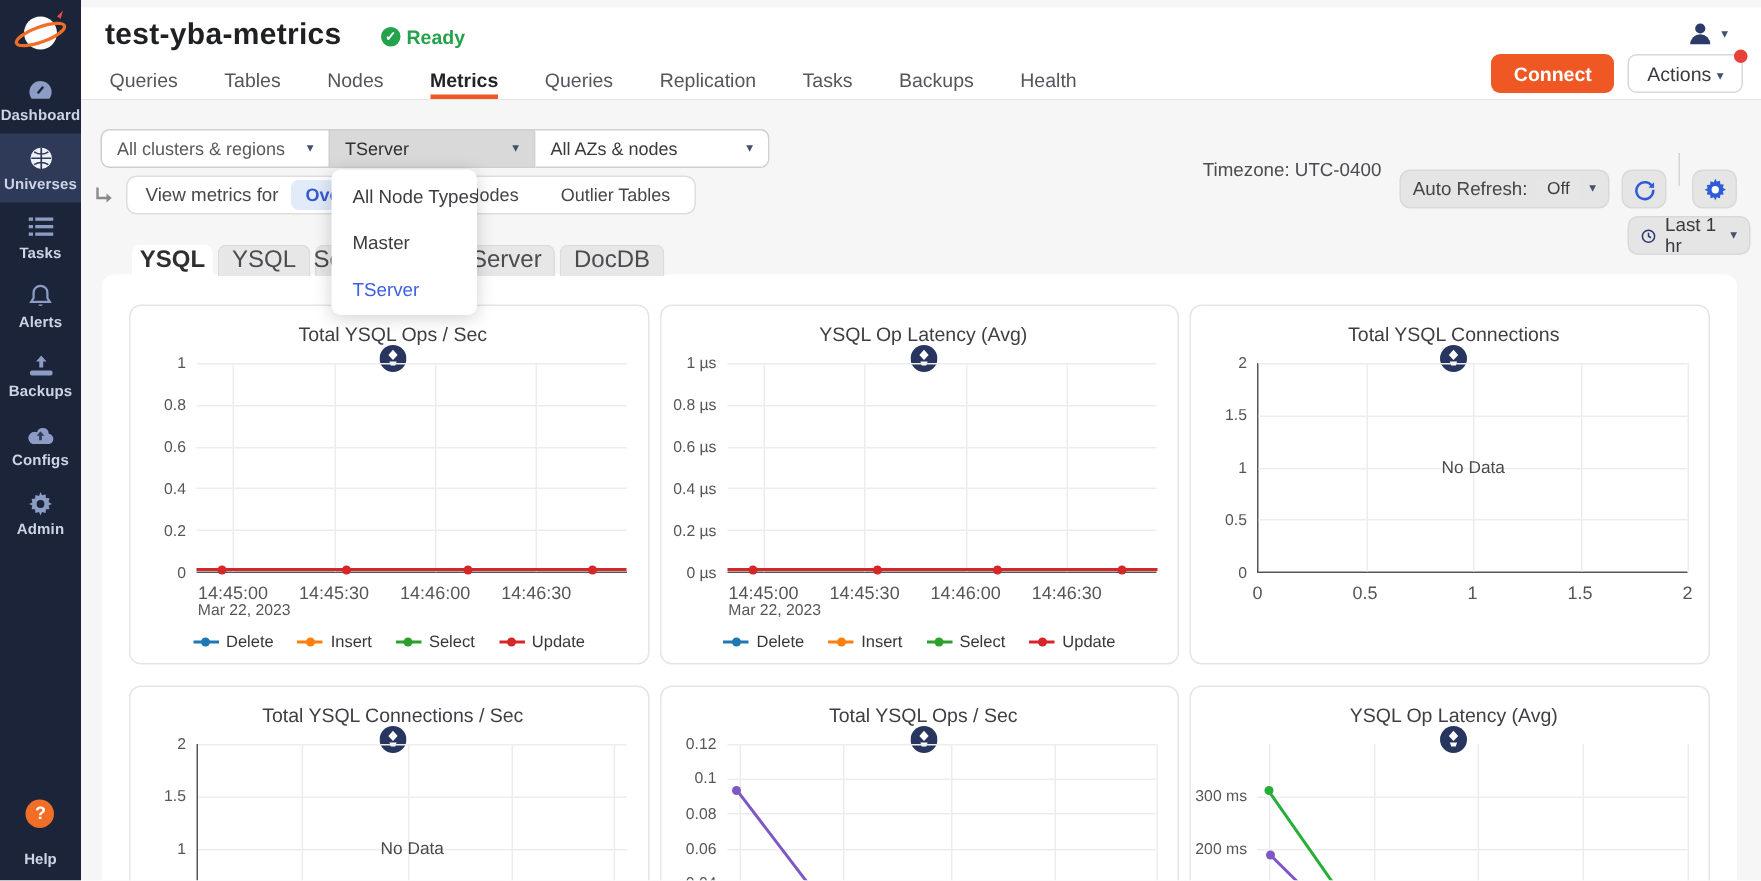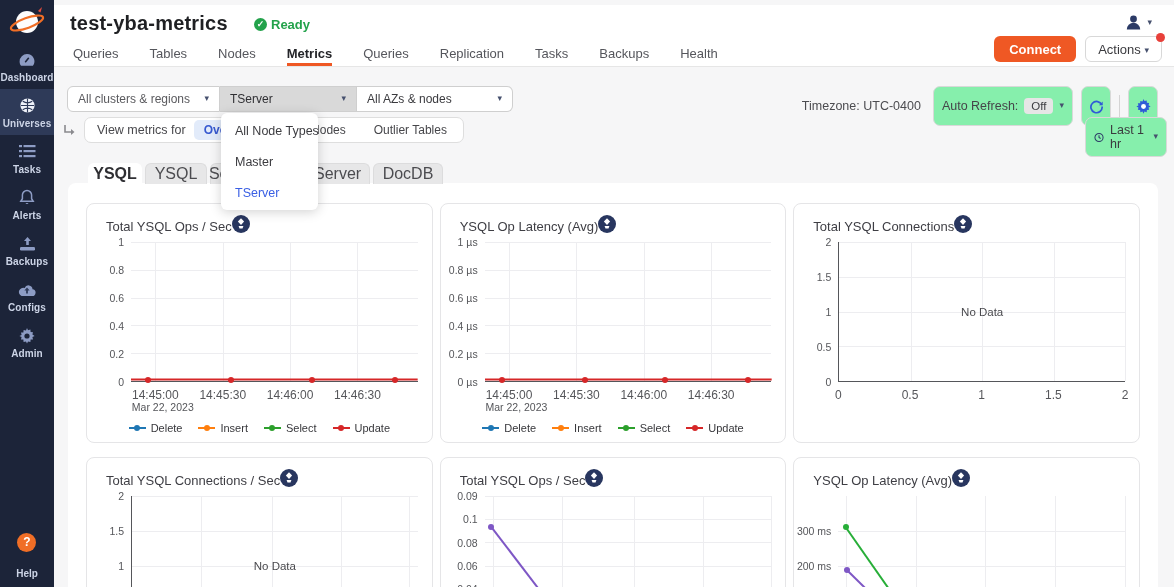--- a/index.html
+++ b/index.html
@@ -42,40 +42,40 @@
 
   .filter-selects { position:absolute; left:13px; top:19px; display:flex; }
   .select { height:26px; border:1px solid #cfcfcf; background:#fff; display:flex; align-items:center; justify-content:space-between; padding:0 10px; font-size:12px; color:#5a5a5e; cursor:pointer; }
   .select + .select { border-left:none; }
   .select.first { border-radius:6px 0 0 6px; width:153px; }
   .select.open { background:#d9d9d9; color:#2f2f33; width:137px; }
   .select.last { border-radius:0 6px 6px 0; width:156px; color:#3a3a3e; }
 
   .right-controls { position:absolute; right:16px; top:19px; display:flex; align-items:center; gap:8px; }
   .tz-label { font-size:12.5px; color:#4c4c50; margin-right:4px; }
-  .white-box { background:#86efac; border:1px solid #d9d9d9; border-radius:7px; height:40px; display:flex; align-items:center; padding:0 8px; gap:6px; font-size:12.5px; color:#454549; cursor:pointer; }
+  .white-box { background:#e5e5e5; border:1px solid #d9d9d9; border-radius:7px; height:26px; display:flex; align-items:center; padding:0 8px; gap:6px; font-size:12.5px; color:#454549; cursor:pointer;margin-top:27px; }
   .chip { background:#e6e6e6; border-radius:4px; font-size:11.5px; padding:2px 7px; color:#3c3c40; }
   .icon-btn { width:30px; justify-content:center; padding:0; }
   .v-div { width:1px; height:22px; background:#d4d4d4; }
 
   .second-left { position:absolute; left:9px; top:50px; display:flex; align-items:flex-start; gap:7px; }
   .vm-box { background:#fff; border:1px solid #dedede; border-radius:7px; height:26px; display:flex; align-items:center; padding:0 6px 0 12px; gap:8px; }
   .vm-label { font-size:12.5px; color:#48484c; }
   .seg { font-size:12px; padding:3px 10px; border-radius:5px; color:#46464a; cursor:pointer; white-space:nowrap; }
   .seg.selected { background:#e2ebfa; color:#3759d0; font-weight:700; }
   .time-range { position:absolute; right:7px; top:50px; width:82px; justify-content:space-between; }
 
   .metric-tabs { position:absolute; left:34px; top:96px; display:flex; gap:3px; z-index:5; }
   .m-tab { height:21px; background:#e7e7e8; border:1px solid #dcdcdd; border-bottom:none; border-radius:6px 6px 0 0; font-size:16px; color:#4c4c50; display:flex; align-items:center; justify-content:center; cursor:pointer; }
   .m-tab.active { background:#fff; border-color:#fff; color:#2f2f33; font-weight:700; }
 
   .panel { position:absolute; left:14px; right:16px; top:116px; height:640px; background:#fff; border-radius:8px; padding:20px 18px; }
   .cards-row { display:flex; gap:7px; margin-bottom:14px; }
   .chart-card { flex:1; height:240px; background:#fff; border:1px solid #e5e5e7; border-radius:8px; position:relative; }
-  .chart-head { display:flex; justify-content:flex-start; align-items:center; padding:11px 14px 0 19px; }
+  .chart-head { display:flex; justify-content:center; align-items:center; padding:11px 14px 0 19px;flex-direction:column; }
   .chart-title { font-size:13px; color:#3e3e44; font-weight:500; }
   .chart-body { position:absolute; left:0; right:0; top:30px; bottom:0; }
   .plot { position:absolute; left:44px; right:14px; top:8px; height:140px; }
   .plot.ax-l { border-left:1.5px solid #55565a; }
   .plot.ax-b { border-bottom:1.5px solid #55565a; }
   .gridh { position:absolute; left:0; right:0; height:1px; background:#ededf0; }
   .gridv { position:absolute; top:0; bottom:0; width:1px; background:#ededf0; }
   .ylab { position:absolute; left:0; width:37px; text-align:right; font-size:10.5px; color:#55565a; }
   .xlab { position:absolute; top:154px; transform:translateX(-50%); font-size:12px; color:#55565a; white-space:nowrap; }
   .xsub { position:absolute; top:167px; transform:translateX(-38%); font-size:10.5px; color:#55565a; white-space:nowrap; }
@@ -508,21 +508,21 @@
                 <div class="gridv" style="left: 3%;"></div>
                 <div class="gridv" style="left: 27%;"></div>
                 <div class="gridv" style="left: 52%;"></div>
                 <div class="gridv" style="left: 76%;"></div>
                 <div class="gridv" style="left: 100%;"></div>
                 <svg viewBox="0 0 100 100" preserveAspectRatio="none">
                   <polyline points="2.3,22.5 31,100" fill="none" stroke="#7e57c5" stroke-width="2" vector-effect="non-scaling-stroke"></polyline>
                 </svg>
                 <div class="dot" style="left: 2.3%; top: 22.5%; background: rgb(126, 87, 197);"></div>
               </div>
-              <div class="ylab" style="top: calc(2px);">0.09</div>
+              <div class="ylab" style="top: calc(2px);">0.12</div>
               <div class="ylab" style="top: calc(25.3333px);">0.1</div>
               <div class="ylab" style="top: calc(48.6667px);">0.08</div>
               <div class="ylab" style="top: calc(72px);">0.06</div>
               <div class="ylab" style="top: calc(95.3333px);">0.04</div>
             </div>
         </div>
         <div class="chart-card">
           <div class="chart-head">
             <span class="chart-title">YSQL Op Latency (Avg)</span>
             <span><svg width="18" height="18" viewBox="0 0 18 18">

